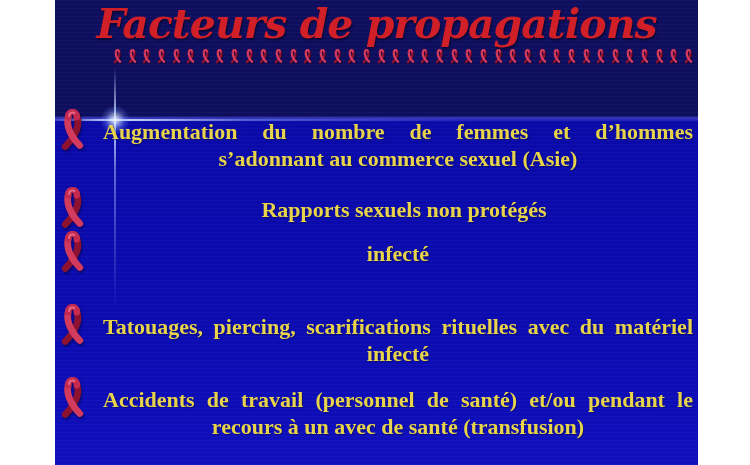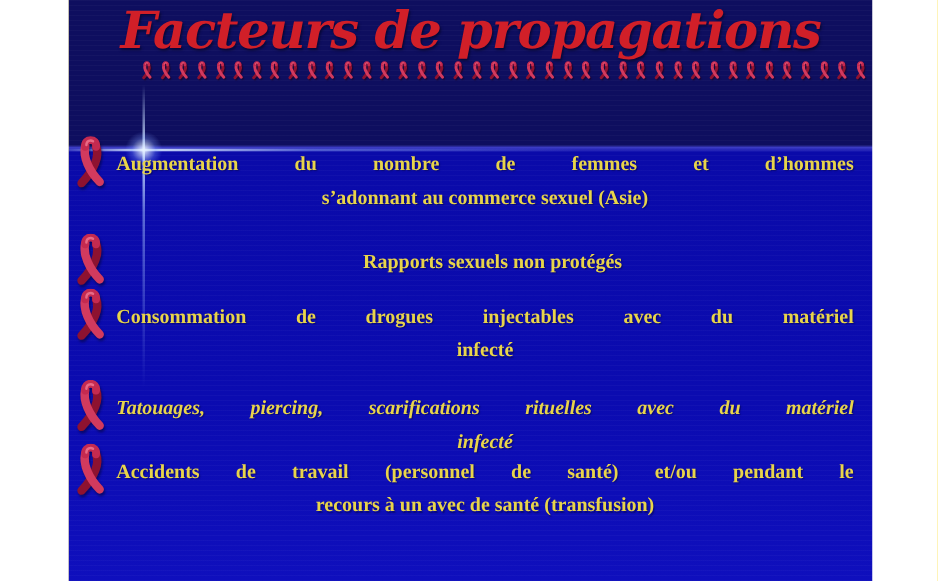--- a/index.html
+++ b/index.html
@@ -1,19 +1,19 @@
 <!DOCTYPE html>
 <html style="--title-red: #d11f28; --body-yellow: #e8d44a; --bg-top: #0e0e5f; --bg-main: #0a0aa9;"><head>
 <meta charset="utf-8">
 <style>
   html,body{margin:0;padding:0;}
   body{width:750px;height:465px;overflow:hidden;background:#ffffff;
        font-family:"Liberation Serif", serif;}
 
-  .page{position:relative;width:674px;height:465px;background:#fde047;}
+  .page{position:relative;width:674px;height:465px;background:#c4b5fd;}
 
   .margin-strip{position:absolute;top:0;height:465px;background:#ffffff;}
   .margin-left{left:0;width:55px;}
   .margin-right{left:698px;width:52px;}
 
   .slide{
     position:absolute;left:55px;top:0;width:643px;height:465px;overflow:hidden;
     background:linear-gradient(180deg,
       var(--bg-top) 0px, var(--bg-top) 116px,
       #3b3bc4 118px,
@@ -52,29 +52,29 @@
       rgba(215,232,255,0.95) 14%,rgba(160,195,255,0.35) 45%,transparent 95%);}
   .flare-core{position:absolute;left:45px;top:105px;width:30px;height:30px;
     background:radial-gradient(circle,rgba(235,245,255,0.95),
       rgba(130,160,255,0.3) 45%,transparent 70%);}
 
   .bullet-list{position:absolute;inset:0;}
   .bullet{position:absolute;left:0;width:100%;}
   .bullet:nth-child(1){top:118px;}
   .bullet:nth-child(2){top:196px;}
   .bullet:nth-child(3){top:240px;}
-  .bullet:nth-child(4){top:313px;font-style:italic;}
-  .bullet:nth-child(5){top:364px;}
+  .bullet:nth-child(4){top:313px;}
+  .bullet:nth-child(5){top:386px;}
 
   .bullet .ribbon{position:absolute;left:2px;top:-9px;width:31px;height:43px;
     filter:drop-shadow(1px 2px 1px rgba(0,0,25,0.45));}
 
-  .bullet-text{margin-left:38px;width:590px;
+  .bullet-text{margin-left:48px;width:590px;
     font-family:"Liberation Serif", serif;font-weight:bold;
-    font-size:16px;line-height:27px;color:var(--body-yellow);
+    font-size:22px;line-height:27px;color:var(--body-yellow);
     text-shadow:1px 1px 1px rgba(0,0,30,0.4);}
   .bullet:nth-child(2) .bullet-text{padding-left:6px;}
 
   .line{text-align:center;}
   .line.fill{text-align:justify;text-align-last:justify;}
 </style>
 </head>
 <body>
 
 <svg width="0" height="0" style="position:absolute" aria-hidden="true">
@@ -237,21 +237,20 @@
           </svg>
           <div class="bullet-text">
             <div class="line">Rapports sexuels non protégés</div>
           </div>
         </div>
         <div class="bullet">
           <svg viewBox="0 0 32 44" class="ribbon">
             <use href="#ribbon-shape"></use>
           </svg>
           <div class="bullet-text">
-            <div class="line fill">Consommation de drogues injectables avec du matériel</div>
             <div class="line">infecté</div>
           </div>
         </div>
         <div class="bullet">
           <svg viewBox="0 0 32 44" class="ribbon">
             <use href="#ribbon-shape"></use>
           </svg>
           <div class="bullet-text">
             <div class="line fill">Tatouages, piercing, scarifications rituelles avec du matériel</div>
             <div class="line">infecté</div>

